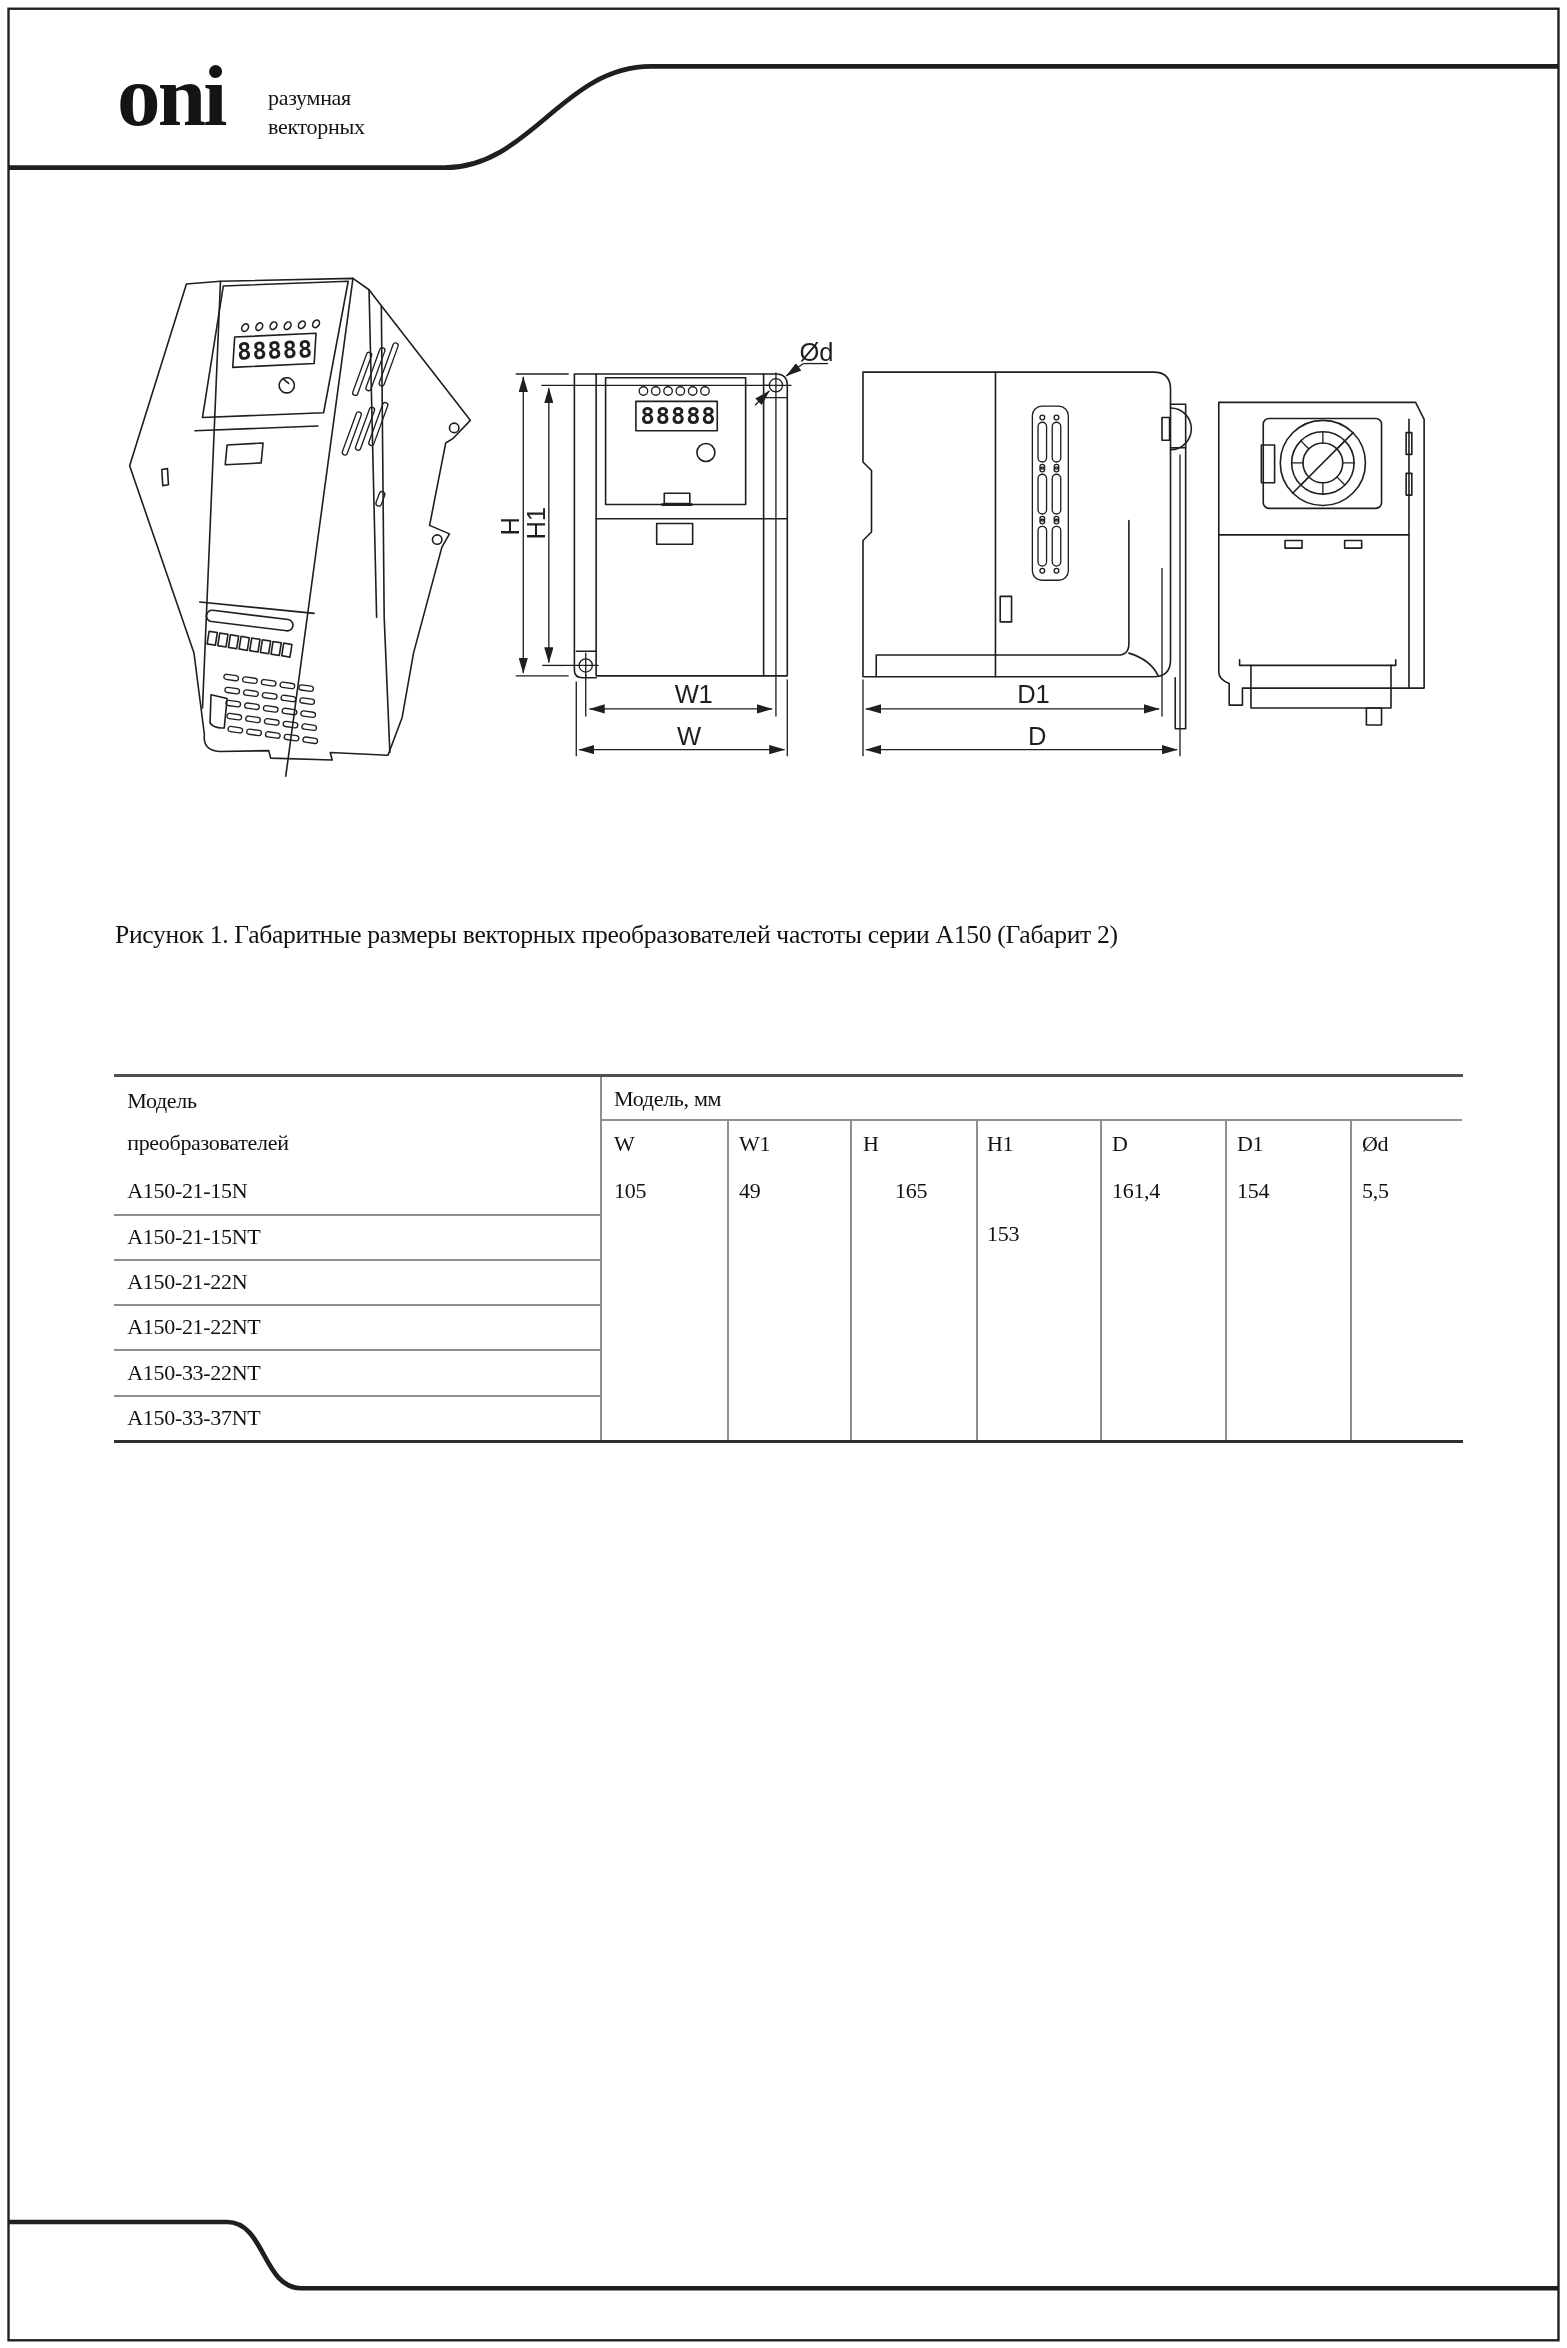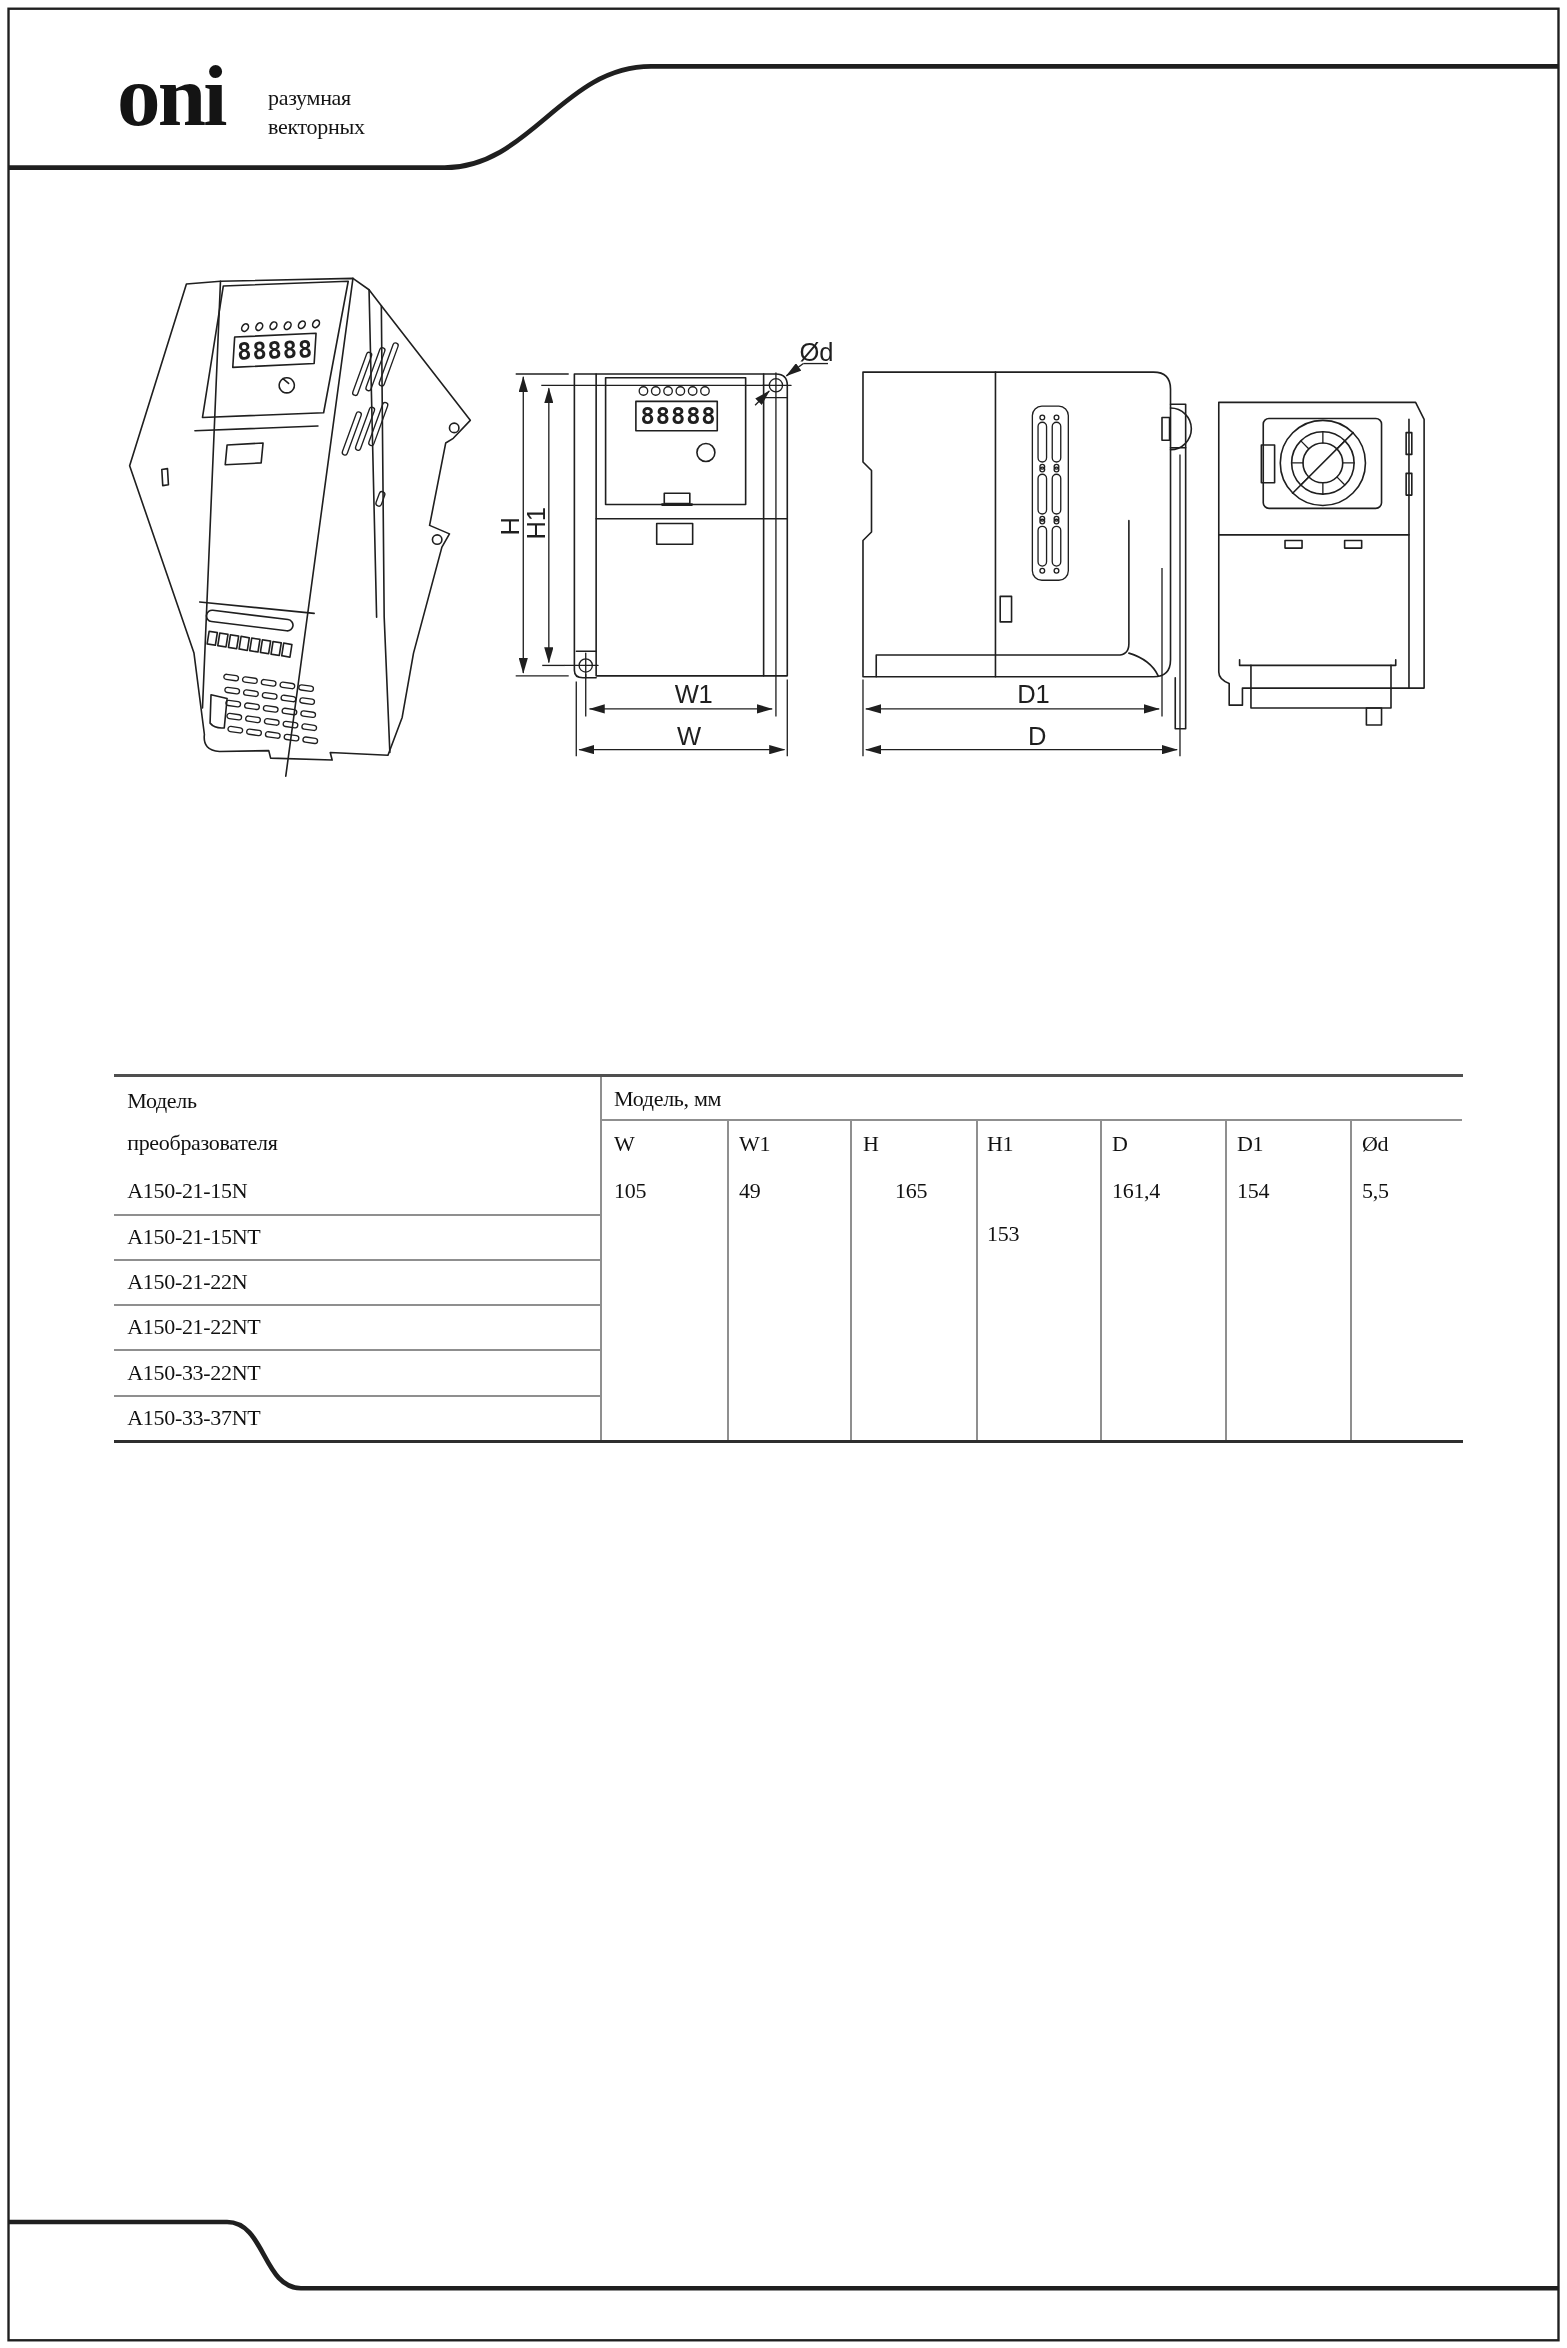--- a/index.html
+++ b/index.html
@@ -287,20 +287,21 @@
       <line x1="1288" y1="565" x2="1489" y2="565"></line>
       <rect x="1358" y="571" width="18" height="8"></rect>
       <rect x="1421" y="571" width="18" height="8"></rect>
 
       <path d="M1310 703 L1310 697 M1310 703 L1475 703 M1475 703 L1475 697"></path>
       <path d="M1322 703 L1322 748 L1470 748 L1470 703"></path>
       <rect x="1444" y="748" width="16" height="18"></rect>
     </g>
   </svg>
 
+  <div class="abs" id="caption">Рисунок 1. Габаритные размеры векторных преобразователей частоты серии А150 (Габарит 2)</div>
 
   <div class="abs" id="dim-table">
 
     <div class="tline" style="left:0;top:0;width:1349px;height:2.8px;background:#4f4f4f;"></div>
     <div class="tline" style="left:0;top:366px;width:1349px;height:2.8px;background:#2f2f2f;"></div>
     <div class="tline" style="left:486px;top:2.8px;width:1.9px;height:363px;"></div>
     <div class="tline" style="left:486px;top:45px;width:862px;height:1.9px;"></div>
     <div class="tline" style="left:613px;top:45px;width:1.9px;height:321px;"></div>
     <div class="tline" style="left:736px;top:45px;width:1.9px;height:321px;"></div>
     <div class="tline" style="left:862px;top:45px;width:1.9px;height:321px;"></div>
@@ -308,21 +309,21 @@
     <div class="tline" style="left:1111px;top:45px;width:1.9px;height:321px;"></div>
     <div class="tline" style="left:1236px;top:45px;width:1.9px;height:321px;"></div>
 
     <div class="tline" style="left:0;top:140px;width:486px;height:1.9px;"></div>
     <div class="tline" style="left:0;top:185px;width:486px;height:1.9px;"></div>
     <div class="tline" style="left:0;top:230px;width:486px;height:1.9px;"></div>
     <div class="tline" style="left:0;top:275px;width:486px;height:1.9px;"></div>
     <div class="tline" style="left:0;top:321px;width:486px;height:1.9px;"></div>
 
     <div class="cell" style="left:13.2px;top:14px;">Модель</div>
-    <div class="cell" style="left:13.2px;top:56px;">преобразователя</div>
+    <div class="cell" style="left:13.2px;top:56px;">преобразователей</div>
     <div class="cell" style="left:500px;top:12.3px;">Модель, мм</div>
     <div class="cell" style="left:500px;top:57px;">W</div>
     <div class="cell" style="left:625px;top:57px;">W1</div>
     <div class="cell" style="left:749px;top:57px;">H</div>
     <div class="cell" style="left:873px;top:57px;">H1</div>
     <div class="cell" style="left:998px;top:57px;">D</div>
     <div class="cell" style="left:1123px;top:57px;">D1</div>
     <div class="cell" style="left:1248px;top:57px;">Ød</div>
 
     <div class="cell" style="left:13.2px;top:104px;">A150-21-15N</div>

